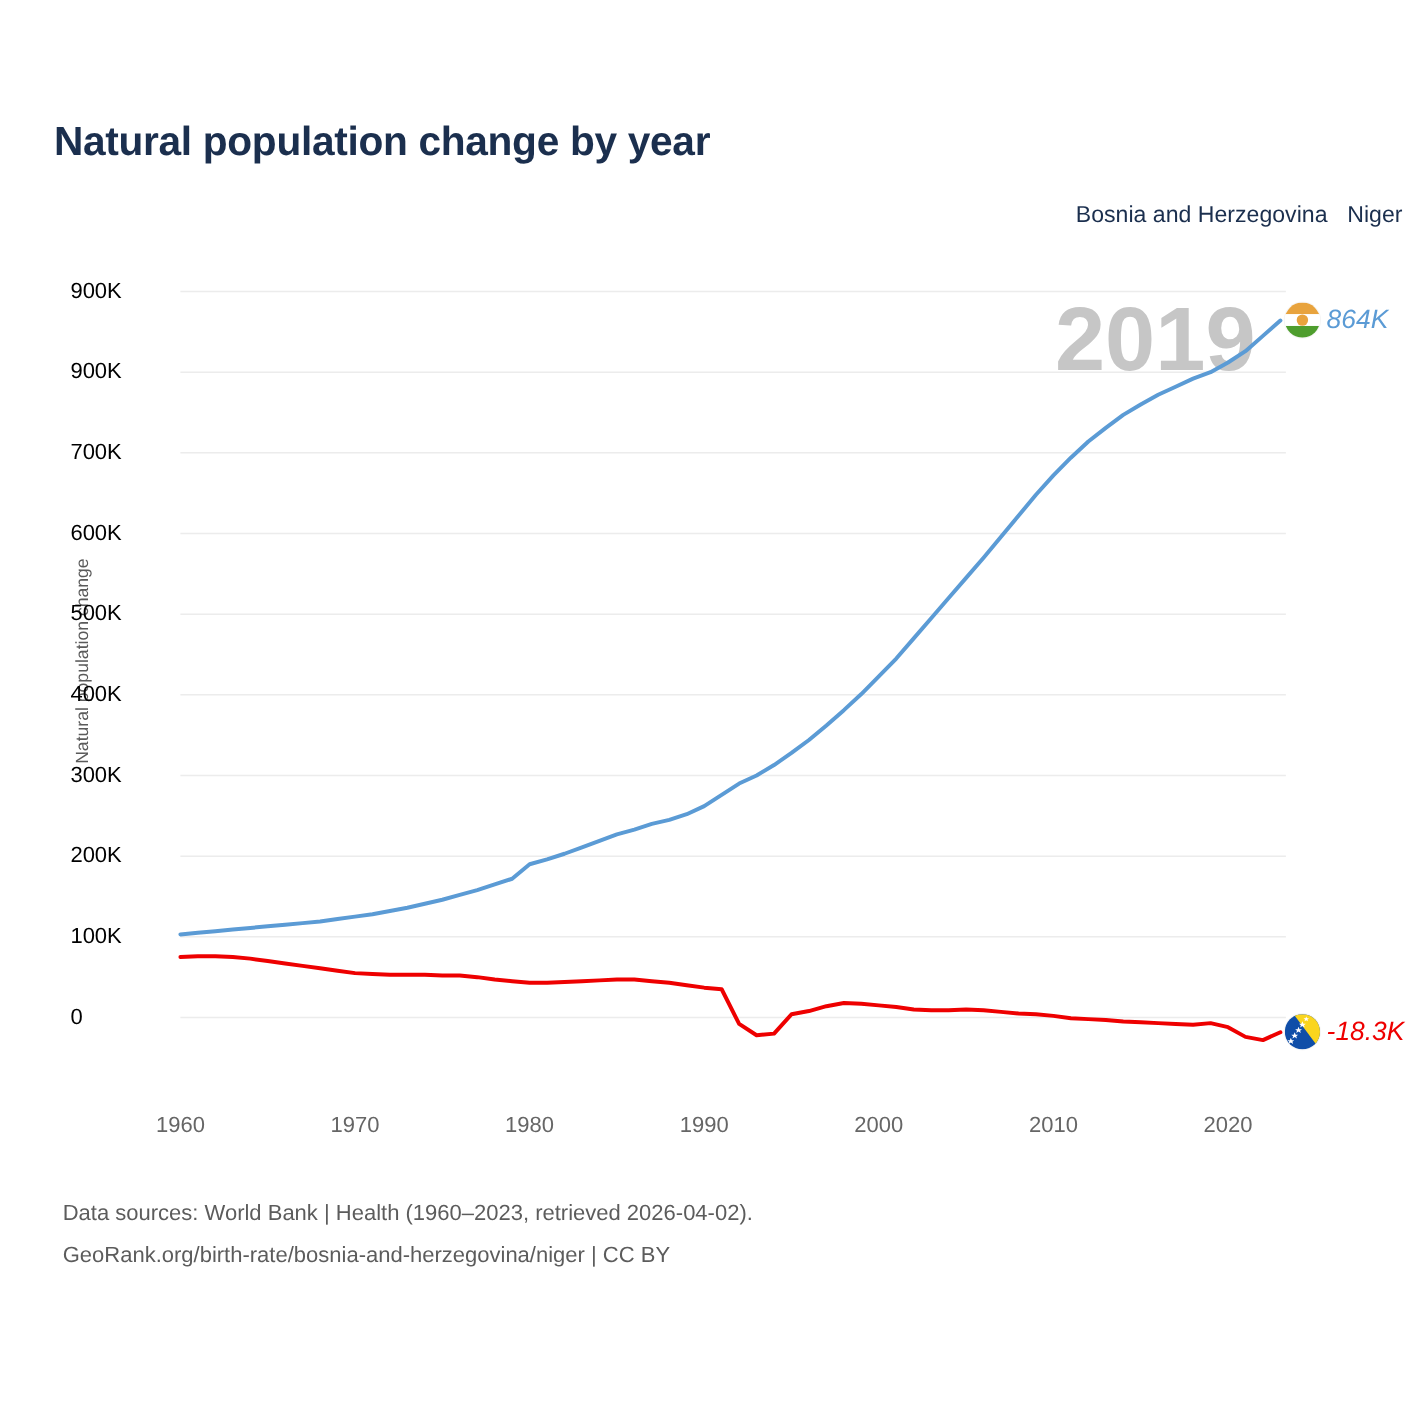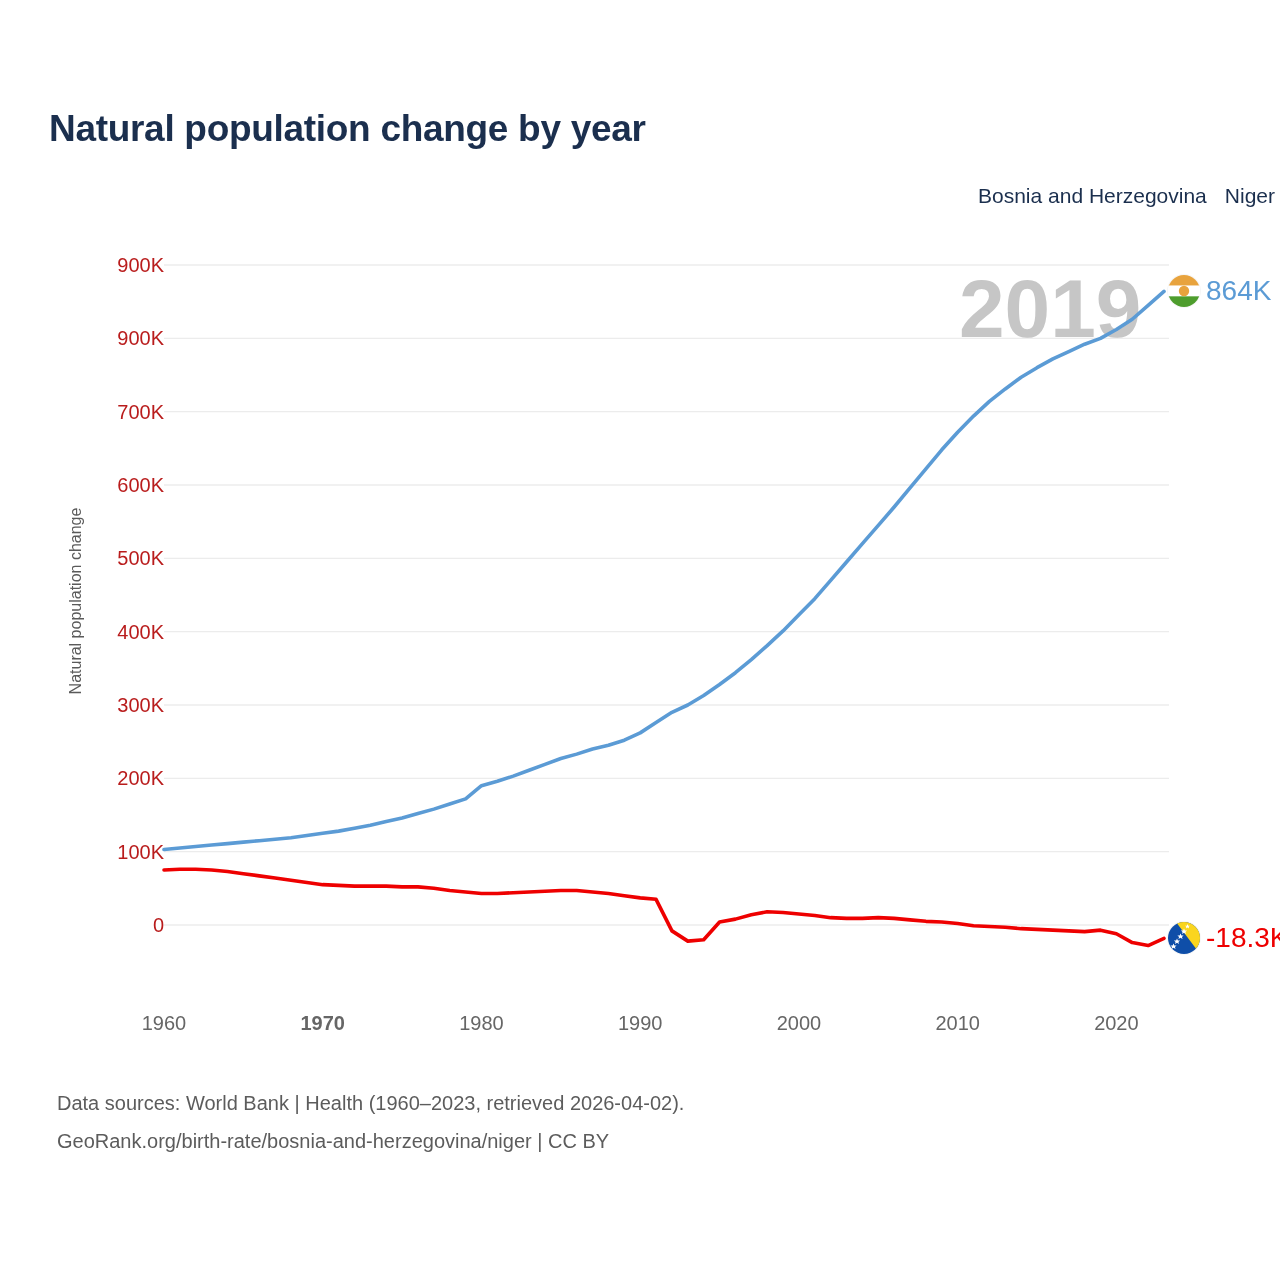--- a/index.html
+++ b/index.html
@@ -93,23 +93,23 @@
     text-align: center;
     transform: rotate(-90deg);
     font-size: 16px;
     color: #5a5a5a;
     white-space: nowrap;
   }
   .ytick {
     position: absolute;
     right: 0;
     width: 100px;
-    text-align: right;
+    text-align: left;
     font-size: 20px;
-    color: #b91c1c;
+    color: #000000;
     transform: translateY(-50%);
     white-space: nowrap;
   }
   .ytick-wrap {
     position: absolute;
     left: 33px;
     top: 0;
     width: 110px;
     height: 1280px;
   }
@@ -134,22 +134,23 @@
   .flag {
     width: 32px;
     height: 32px;
     border-radius: 50%;
     overflow: hidden;
     flex: 0 0 auto;
     position: relative;
     box-shadow: 0 0 0 1px rgba(0,0,0,0.04);
   }
   .endpoint-value {
-    font-size: 28px;
+    font-size: 24px;
     font-weight: normal;
+    font-style: italic;
   }
 
   
   .footer {
     position: absolute;
     left: 36px;
     top: 1084px;
     font-size: 20px;
     color: #5c5c5c;
     line-height: 38px;
@@ -186,21 +187,21 @@
       <div class="ytick" style="top: 631.667px;">400K</div>
       <div class="ytick" style="top: 558.333px;">500K</div>
       <div class="ytick" style="top: 485px;">600K</div>
       <div class="ytick" style="top: 411.667px;">700K</div>
       <div class="ytick" style="top: 338.333px;">900K</div>
       <div class="ytick" style="top: 265px;">900K</div>
     </div>
 
   <div id="xtick-wrap">
       <div class="xtick" style="left: 143px;">1960</div>
-      <div class="xtick" style="left: 301.73px; font-weight: bold;">1970</div>
+      <div class="xtick" style="left: 301.73px;">1970</div>
       <div class="xtick" style="left: 460.46px;">1980</div>
       <div class="xtick" style="left: 619.19px;">1990</div>
       <div class="xtick" style="left: 777.921px;">2000</div>
       <div class="xtick" style="left: 936.651px;">2010</div>
       <div class="xtick" style="left: 1095.38px;">2020</div>
     </div>
 
   <svg class="plot" id="plot-svg" viewBox="0 0 1280 1280">
       <line x1="143" x2="1148" y1="925" y2="925" stroke="#ececec" stroke-width="1.4"></line>
       <line x1="143" x2="1148" y1="851.6666666666666" y2="851.6666666666666" stroke="#ececec" stroke-width="1.4"></line>

